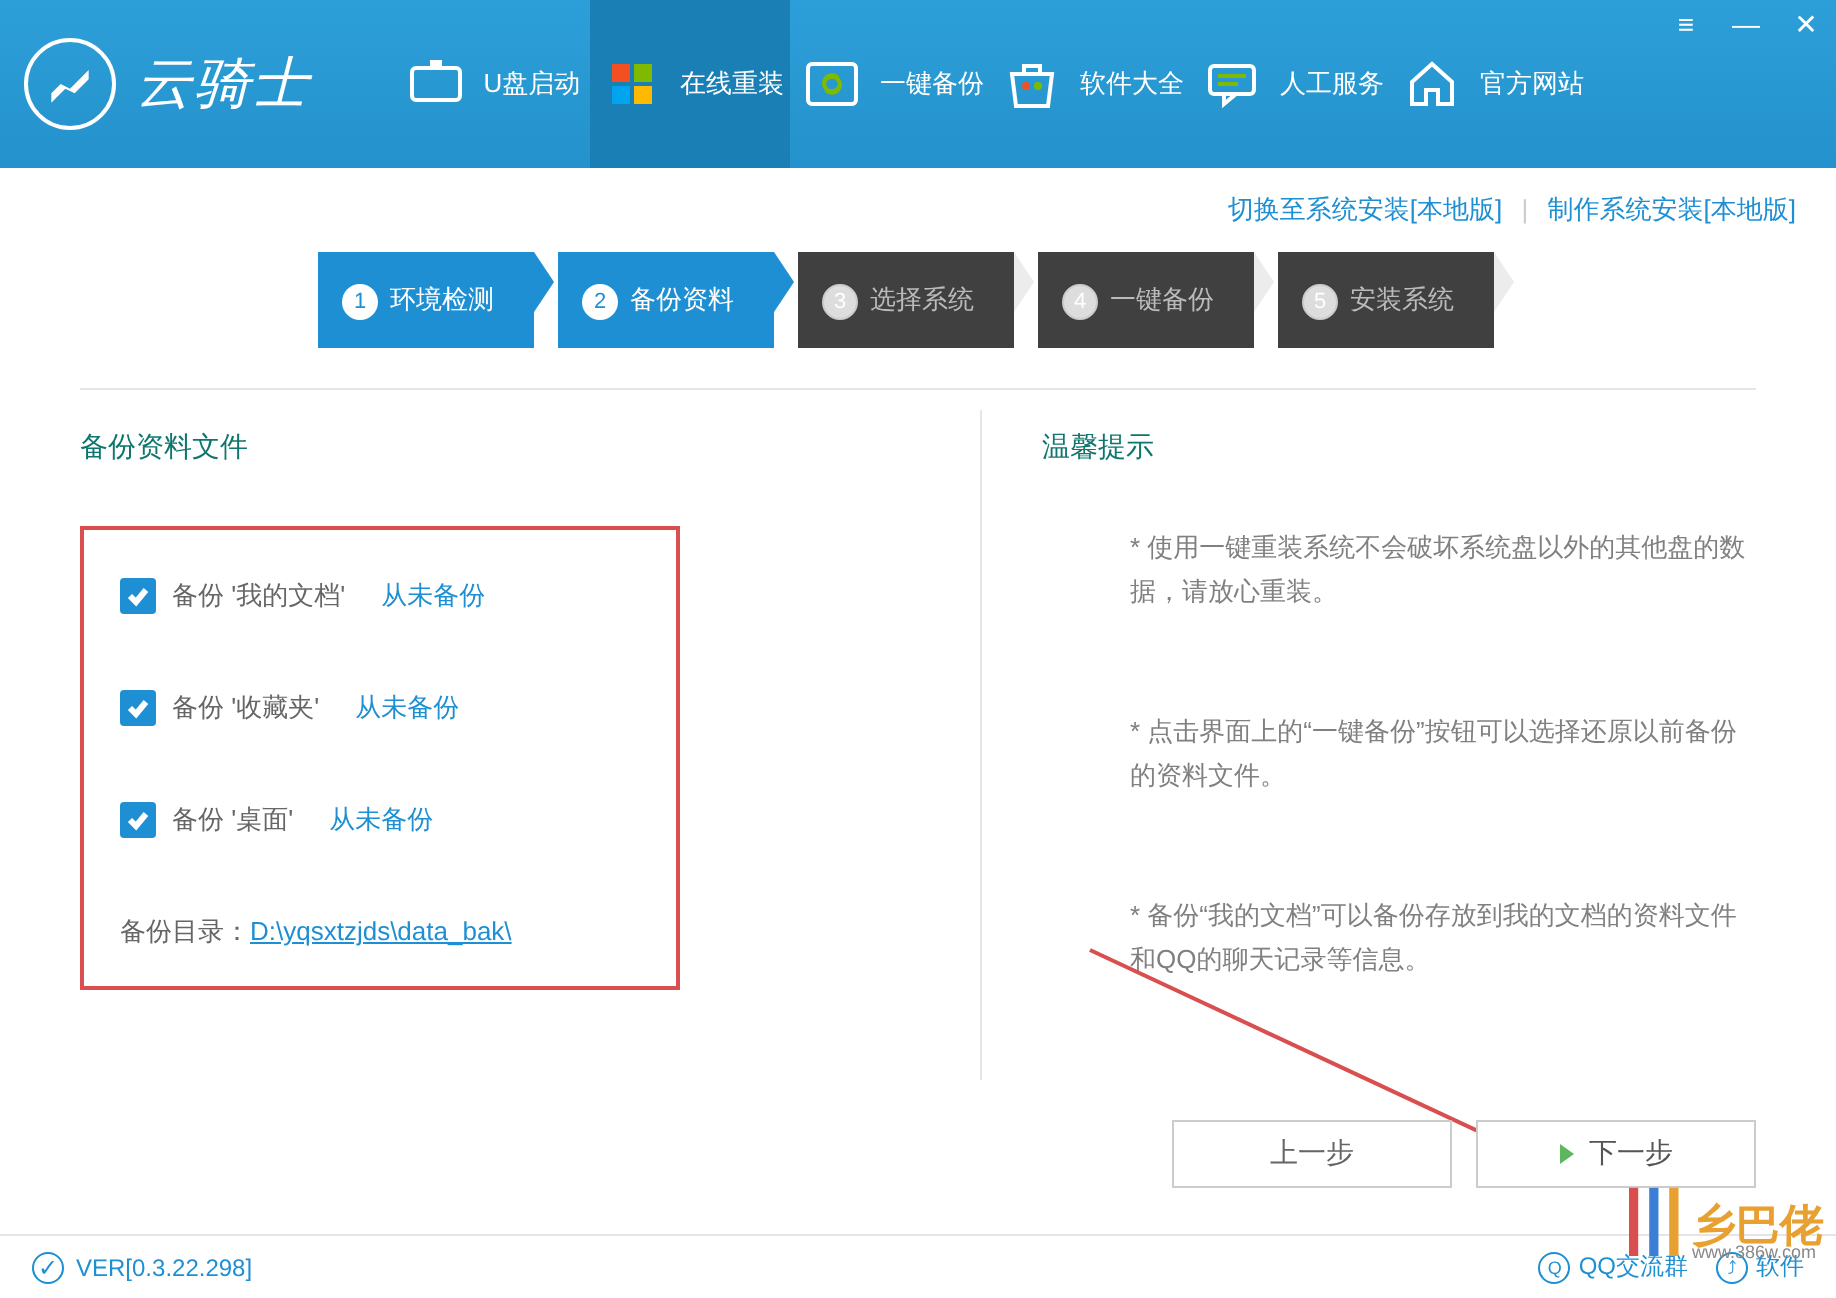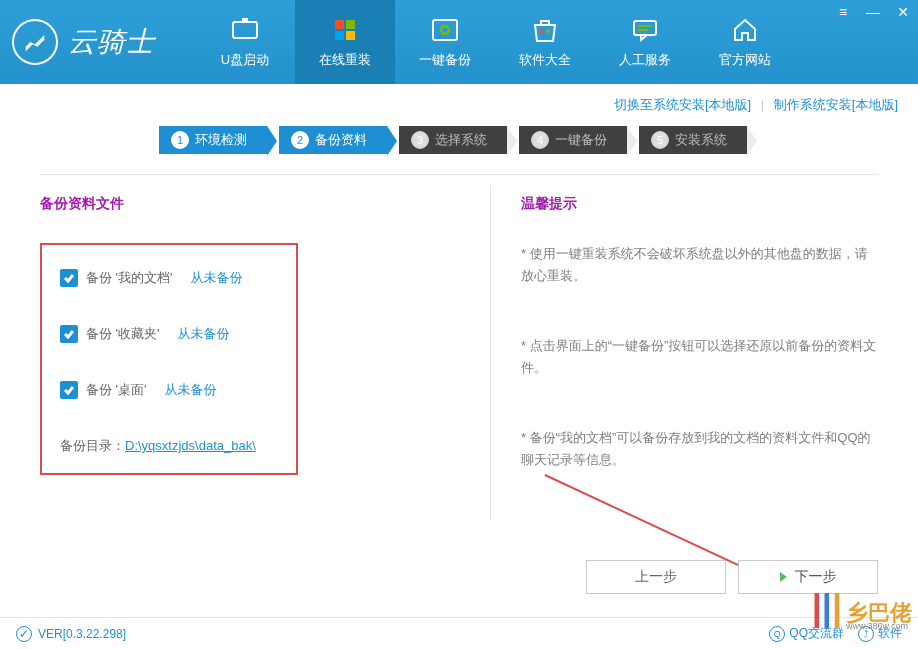--- a/index.html
+++ b/index.html
@@ -4,60 +4,60 @@
 <style>
 * { margin: 0; padding: 0; box-sizing: border-box; font-family: "Microsoft YaHei", sans-serif; }
 body { width: 918px; height: 649px; background: #fff; overflow: hidden; position: relative; }
 
 .header { height: 84px; background: linear-gradient(180deg, #2d9fd8 0%, #2492cc 100%); display: flex; align-items: center; padding: 0 12px; position: relative; }
 .logo-area { display: flex; align-items: center; gap: 10px; margin-right: 40px; font-style: italic; }
 .logo-circle { width: 46px; height: 46px; border: 2px solid #fff; border-radius: 50%; display: flex; align-items: center; justify-content: center; }
 .logo-circle svg { width: 28px; height: 28px; fill: #fff; }
 .logo-text { color: #fff; font-size: 28px; font-weight: 500; letter-spacing: 1px; }
 .nav { display: flex; height: 100%; }
-.nav-item { width: 100px; height: 100%; display: flex; flex-direction: column; align-items: center; justify-content: center; cursor: pointer; padding: 6px 0; gap: 6px; }
+.nav-item { width: 100px; height: 100%; display: flex; flex-direction: row; align-items: center; justify-content: center; cursor: pointer; padding: 6px 0; gap: 6px; }
 .nav-item.active { background: #1a7fb5; }
 .nav-item .icon-box { width: 36px; height: 30px; display: flex; align-items: center; justify-content: center; }
 .nav-label { color: #fff; font-size: 13px; }
 .window-controls { position: absolute; right: 8px; top: 4px; display: flex; gap: 16px; }
 .win-btn { color: #fff; font-size: 14px; cursor: pointer; width: 14px; text-align: center; user-select: none; }
 
 .sub-links { text-align: right; padding: 12px 20px 6px 0; font-size: 13px; }
 .sub-links a { color: #1f8fd3; text-decoration: none; cursor: pointer; }
 .sub-links .divider { color: #ccc; margin: 0 6px; }
 
 .steps { display: flex; justify-content: center; gap: 0; padding: 6px 0 20px 0; }
-.step { position: relative; height: 28px; display: flex; align-items: center; padding: 0 20px 0 12px; font-size: 13px; margin-right: 12px; }
+.step { position: relative; height: 48px; display: flex; align-items: center; padding: 0 20px 0 12px; font-size: 13px; margin-right: 12px; }
 .step::after { content: ''; position: absolute; right: -10px; top: 0; width: 0; height: 0; border-top: 15px solid transparent; border-bottom: 15px solid transparent; border-left: 10px solid currentColor; }
 .step.done { background: #1f8fd3; color: #1f8fd3; }
 .step.done span { color: #fff; }
 .step.pending { background: #404040; color: #ececec; }
 .step.pending span { color: #bbb; }
 .step .num { display: inline-flex; width: 18px; height: 18px; border-radius: 50%; align-items: center; justify-content: center; margin-right: 6px; font-size: 11px; }
 .step.done .num { background: #fff; color: #1f8fd3; }
 .step.pending .num { background: #ddd; color: #fff; border: 1px solid #ccc; }
 
 .divider-line { height: 1px; background: #e5e5e5; margin: 0 40px; }
 
 .content { display: flex; padding: 20px 40px 10px 40px; gap: 30px; }
 .left-panel { flex: 0 0 420px; }
 .right-panel { flex: 1; }
-.panel-title { font-size: 14px; color: #a21caf; font-weight: 700; margin-bottom: 30px; }
+.panel-title { font-size: 14px; color: #0f766e; font-weight: 400; margin-bottom: 30px; }
 .vertical-sep { width: 1px; background: #e5e5e5; margin-top: -10px; }
 
-.backup-box { border: 2px solid #d94f4f; padding: 24px 18px 18px; width: 258px; }
+.backup-box { border: 2px solid #d94f4f; padding: 24px 18px 18px; width: 300px; }
 .backup-item { display: flex; align-items: center; margin-bottom: 38px; font-size: 13px; }
 .checkbox { width: 18px; height: 18px; background: #1f8fd3; border-radius: 2px; display: inline-flex; align-items: center; justify-content: center; margin-right: 8px; cursor: pointer; }
 .checkbox svg { width: 12px; height: 12px; stroke: #fff; stroke-width: 3; fill: none; }
 .backup-label { color: #666; margin-right: 18px; }
 .backup-status { color: #1f8fd3; }
 .backup-path { font-size: 13px; color: #666; }
 .backup-path a { color: #1f8fd3; text-decoration: underline; cursor: pointer; }
 
-.tip { font-size: 13px; color: #808080; line-height: 1.7; margin-bottom: 48px; }
+.tip { font-size: 13px; color: #808080; line-height: 1.7; margin-bottom: 48px; margin-left: 44px; }
 
 .buttons { position: absolute; right: 40px; bottom: 55px; display: flex; gap: 12px; }
 .btn { width: 140px; height: 34px; border: 1px solid #ccc; background: #fff; font-size: 14px; color: #666; cursor: pointer; display: flex; align-items: center; justify-content: center; }
 .btn.primary { color: #555; align-items: center; }
 .btn .tri { display: inline-block; width: 0; height: 0; border-top: 5px solid transparent; border-bottom: 5px solid transparent; margin-right: 8px; }
 .btn.primary .tri { border-left: 7px solid #5cb85c; }
 
 .footer { position: absolute; bottom: 0; left: 0; right: 0; height: 32px; border-top: 1px solid #e5e5e5; display: flex; align-items: center; padding: 0 16px; font-size: 12px; justify-content: space-between; }
 .footer-left { display: flex; align-items: center; gap: 6px; color: #1f8fd3; cursor: pointer; }
 .footer-right { display: flex; align-items: center; gap: 14px; }

